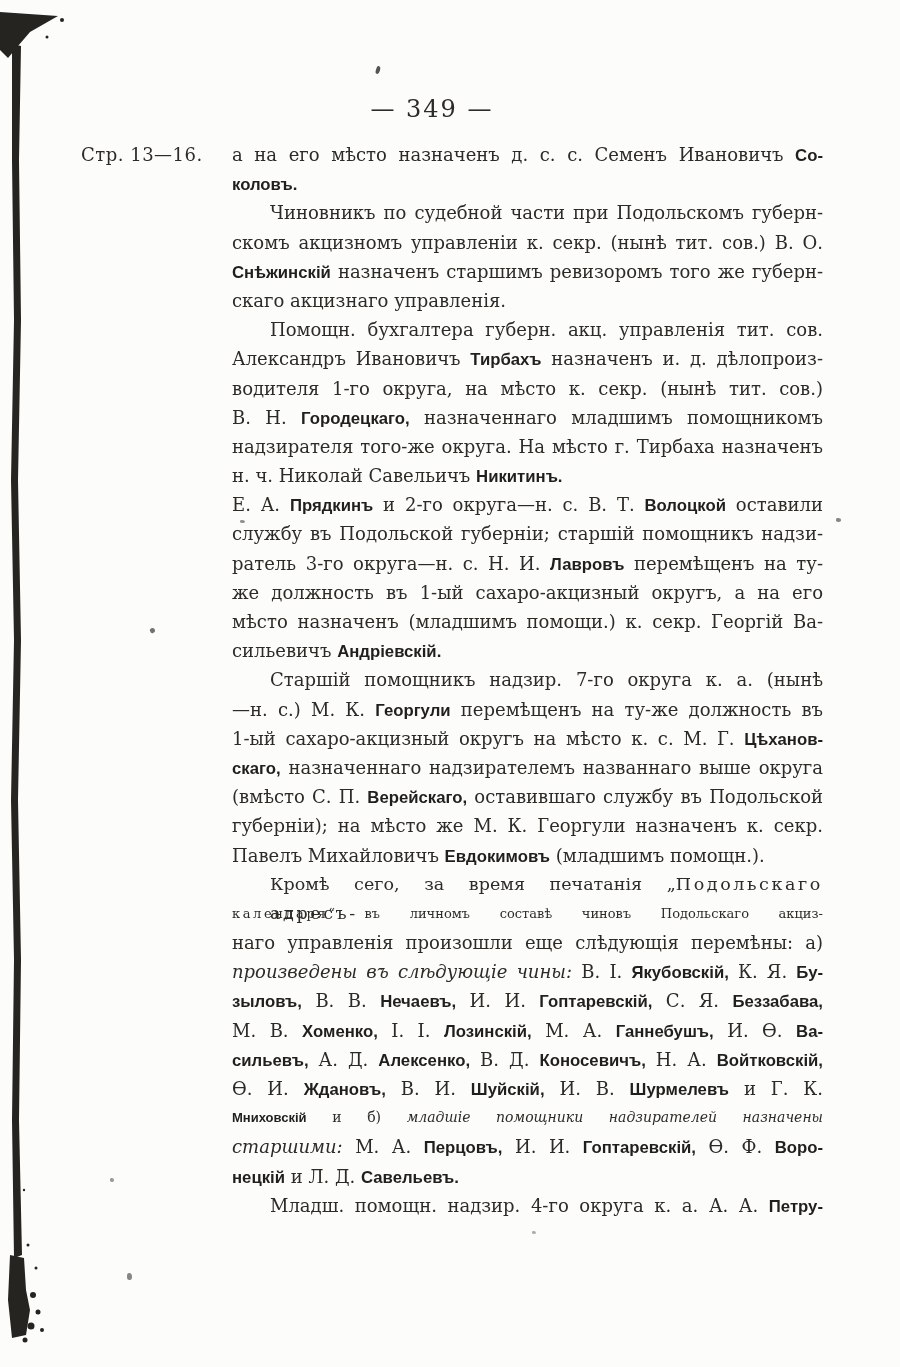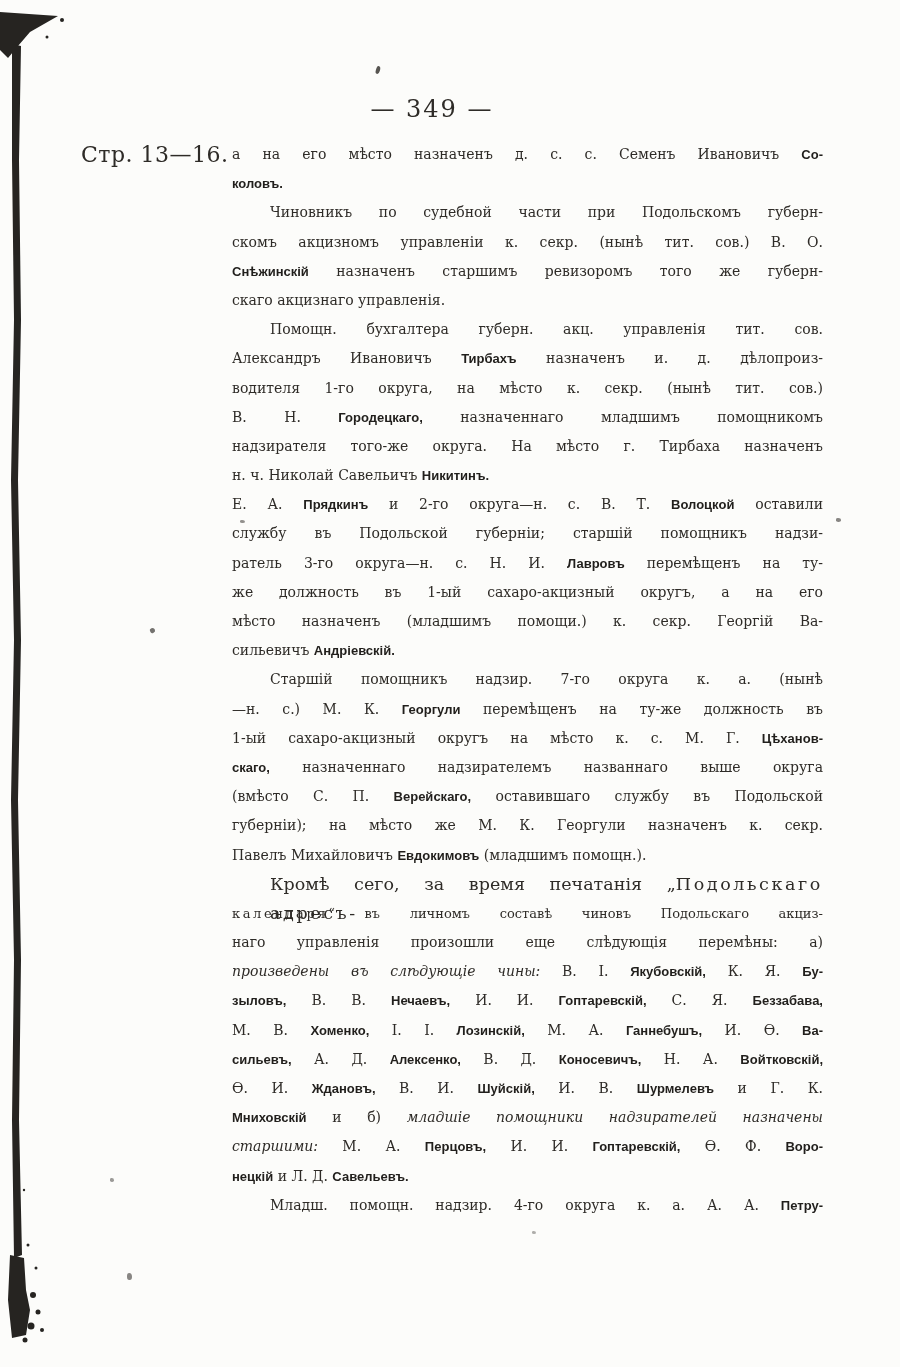--- a/index.html
+++ b/index.html
@@ -20,33 +20,33 @@
     position:absolute;
     top:95px;left:348px;width:168px;
     text-align:center;
     font-size:24px;
     letter-spacing:2px;
     white-space:nowrap;
   }
   .margin-note{
     position:absolute;
     top:140px;left:81px;
-    font-size:22px;
+    font-size:18px;
     line-height:29.2px;
     white-space:nowrap;
     letter-spacing:0.5px;
   }
   .textblock{
     position:absolute;
     top:140px;left:232px;width:591px;
   }
   .line{
     height:29.2px;
     line-height:29.2px;
-    font-size:14px;
+    font-size:18px;
     overflow:visible;
     white-space:normal;
   }
   .line.justify{text-align:justify;text-align-last:justify;}
   .line.ind{padding-left:38px;}
   .line .b{
     font-family:"Liberation Sans", sans-serif;
     font-weight:700;
     font-size:0.93em;
     color:var(--ink-bold);

